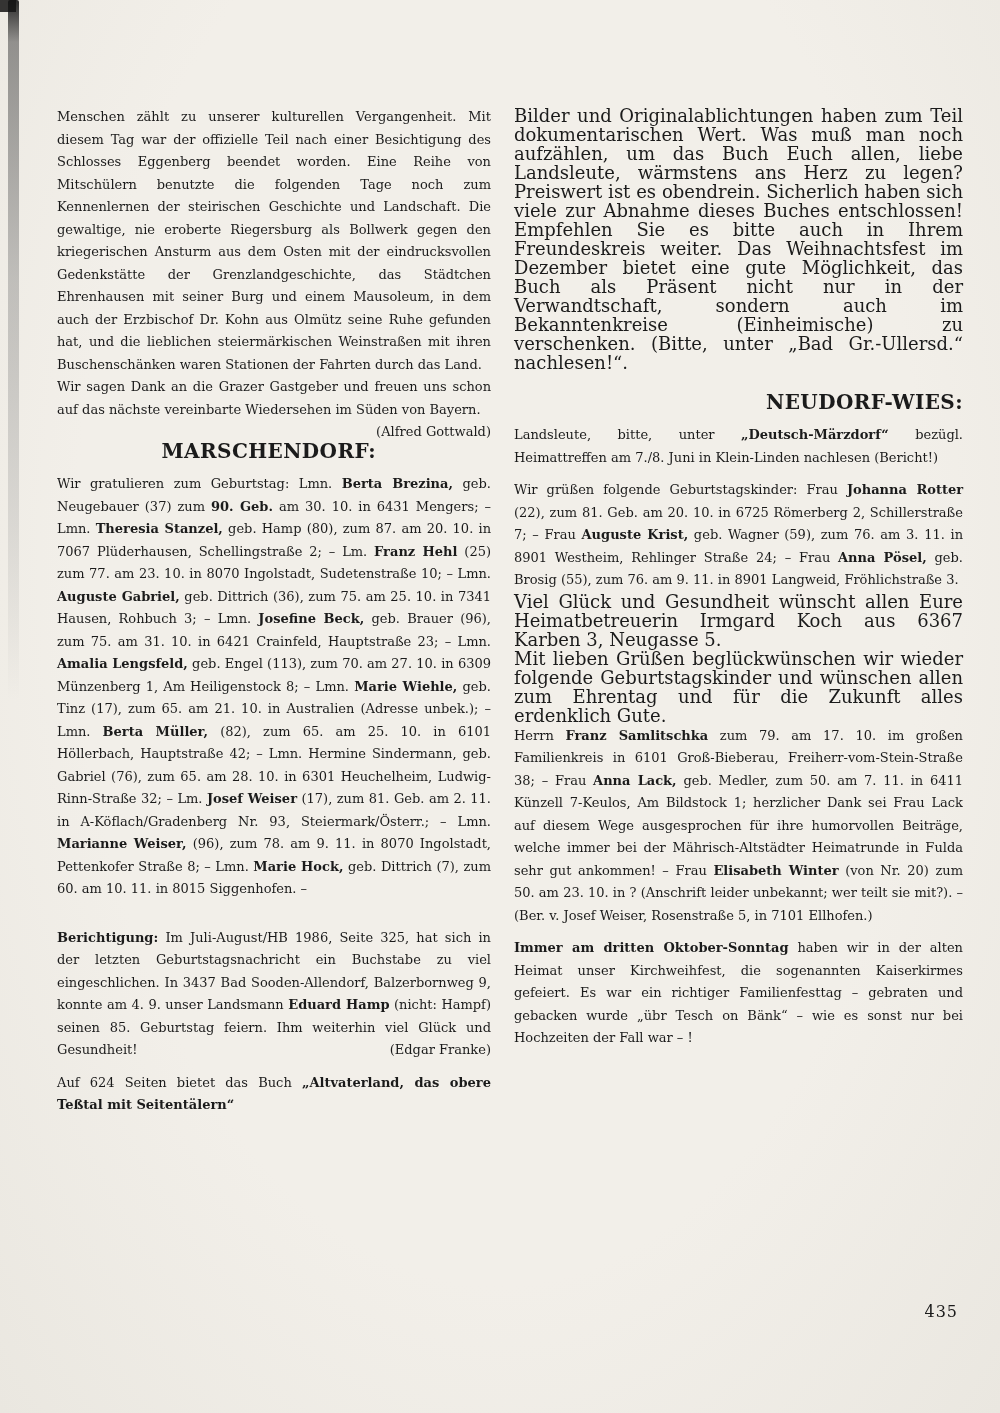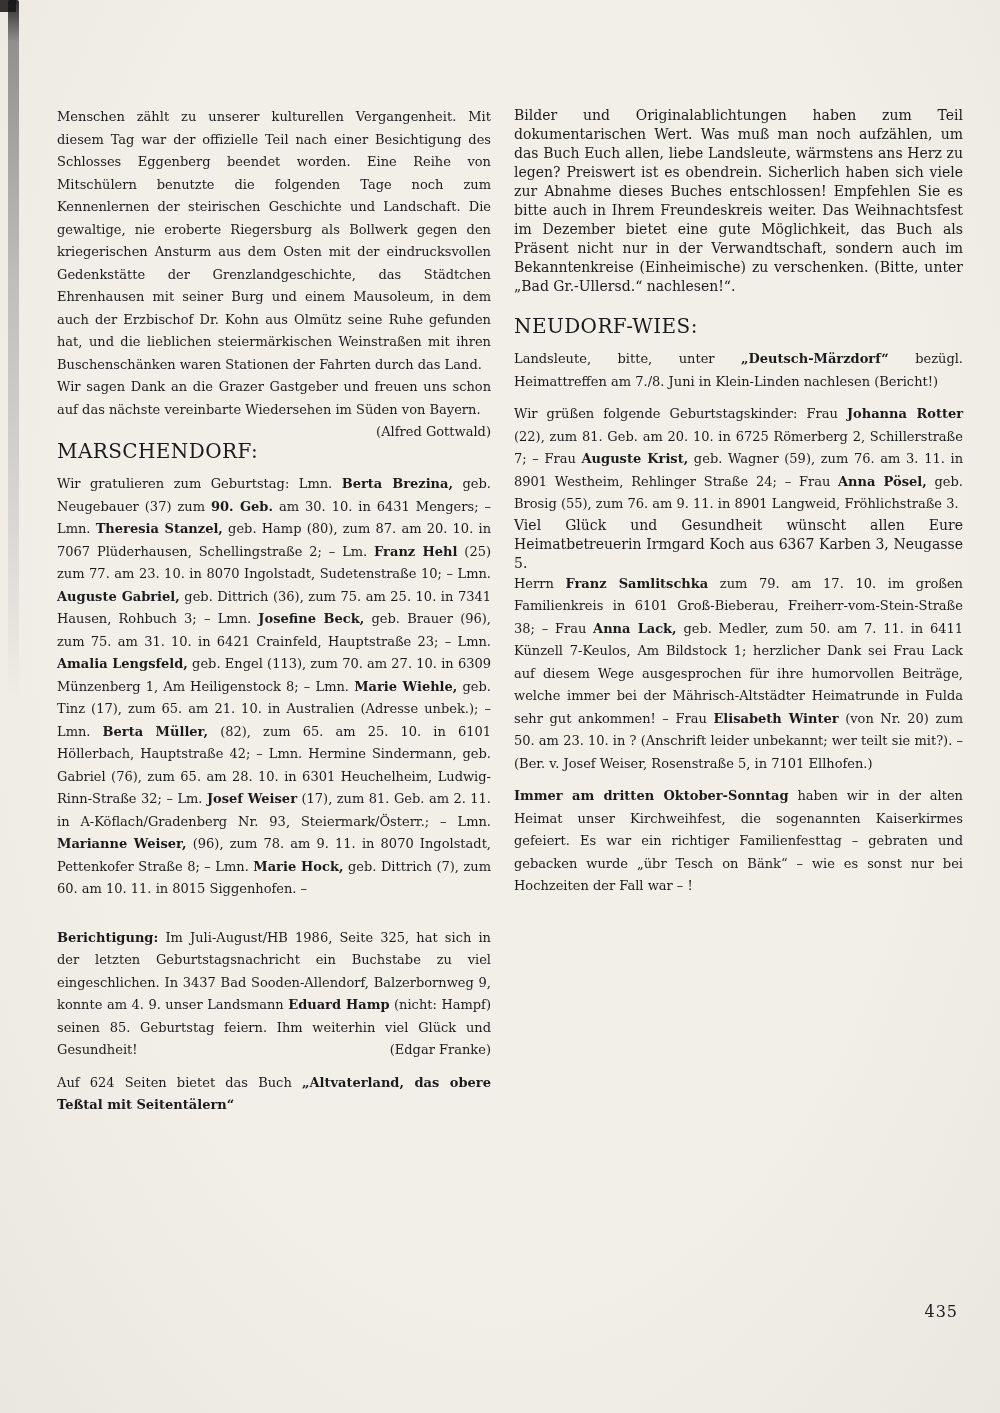--- a/index.html
+++ b/index.html
@@ -12,26 +12,26 @@
     background-image: radial-gradient(ellipse at 50% 40%, #f2efe9 60%, #eae7e0 100%);
     font-family: "DejaVu Serif", "Liberation Serif", serif;
     color: #1b1b1b;
     overflow: hidden;
   }
   .col { position: absolute; top: 106px; text-align: justify; }
   .col-left  { left: 57px;  width: 434px; }
   .col-right { left: 514px; width: 449px; }
   p { margin: 0; padding: 0; }
   .body  { font-size: 13px; line-height: 22.5px; }
-  .small { font-size: 14px;   line-height: 19px; }
+  .small { font-size: 18px;   line-height: 19px; }
   .section-heading {
     font-size: 20px;
-    font-weight: normal;
+    font-weight: bold;
     letter-spacing: 0.4px;
-    text-align: left;
+    text-align: right;
     margin: 18px 0 10px 0;
   }
   .gap-top    { margin-top: 10px; }
   .gap-top-lg { margin-top: 26px; }
   b { font-weight: bold; }
   .sig { float: right; }
   .page-number {
     position: absolute;
     right: 42px;
     bottom: 92px;
@@ -75,19 +75,20 @@
   </div>
 
   <div class="col col-right">
     <p class="small">Bilder und Originalablichtungen haben zum Teil dokumentarischen Wert. Was muß man noch aufzählen, um das Buch Euch allen, liebe Landsleute, wärmstens ans Herz zu legen? Preiswert ist es obendrein. Sicherlich haben sich viele zur Abnahme dieses Buches entschlossen! Empfehlen Sie es bitte auch in Ihrem Freundeskreis weiter. Das Weihnachtsfest im Dezember bietet eine gute Möglichkeit, das Buch als Präsent nicht nur in der Verwandtschaft, sondern auch im Bekanntenkreise (Einheimische) zu verschenken. (Bitte, unter „Bad Gr.-Ullersd.“ nachlesen!“.</p>
 
     <h2 class="section-heading">NEUDORF-WIES:</h2>
     <p class="body">Landsleute, bitte, unter <b>„Deutsch-Märzdorf“</b> bezügl. Heimattreffen am 7./8. Juni in Klein-Linden nachlesen (Bericht!)</p>
     <p class="body gap-top">Wir grüßen folgende Geburtstagskinder: Frau <b>Johanna Rotter</b> (22), zum 81. Geb. am 20. 10. in 6725 Römerberg 2, Schillerstraße 7; – Frau <b>Auguste Krist,</b> geb. Wagner (59), zum 76. am 3. 11. in 8901 Westheim, Rehlinger Straße 24; – Frau <b>Anna Pösel,</b> geb. Brosig (55), zum 76. am 9. 11. in 8901 Langweid, Fröhlichstraße 3.</p>
     <p class="small">Viel Glück und Gesundheit wünscht allen Eure Heimatbetreuerin Irmgard Koch aus 6367 Karben 3, Neugasse 5.</p>
 
+    <p class="small">Mit lieben Grüßen beglückwünschen wir wieder folgende Geburtstagskinder und wünschen allen zum Ehrentag und für die Zukunft alles erdenklich Gute.</p>
     <p class="body">Herrn <b>Franz Samlitschka</b> zum 79. am 17. 10. im großen Familienkreis in 6101 Groß-Bieberau, Freiherr-vom-Stein-Straße 38; – Frau <b>Anna Lack,</b> geb. Medler, zum 50. am 7. 11. in 6411 Künzell 7-Keulos, Am Bildstock 1; herzlicher Dank sei Frau Lack auf diesem Wege ausgesprochen für ihre humorvollen Beiträge, welche immer bei der Mährisch-Altstädter Heimatrunde in Fulda sehr gut ankommen! – Frau <b>Elisabeth Winter</b> (von Nr. 20) zum 50. am 23. 10. in ? (Anschrift leider unbekannt; wer teilt sie mit?). – (Ber. v. Josef Weiser, Rosenstraße 5, in 7101 Ellhofen.)</p>
     <p class="body gap-top"><b>Immer am dritten Oktober-Sonntag</b> haben wir in der alten Heimat unser Kirchweihfest, die sogenannten Kaiserkirmes gefeiert. Es war ein richtiger Familienfesttag – gebraten und gebacken wurde „übr Tesch on Bänk“ – wie es sonst nur bei Hochzeiten der Fall war – !</p>
   </div>
 
   <div class="page-number">435</div>
 
 </div>
 
 </body></html>

